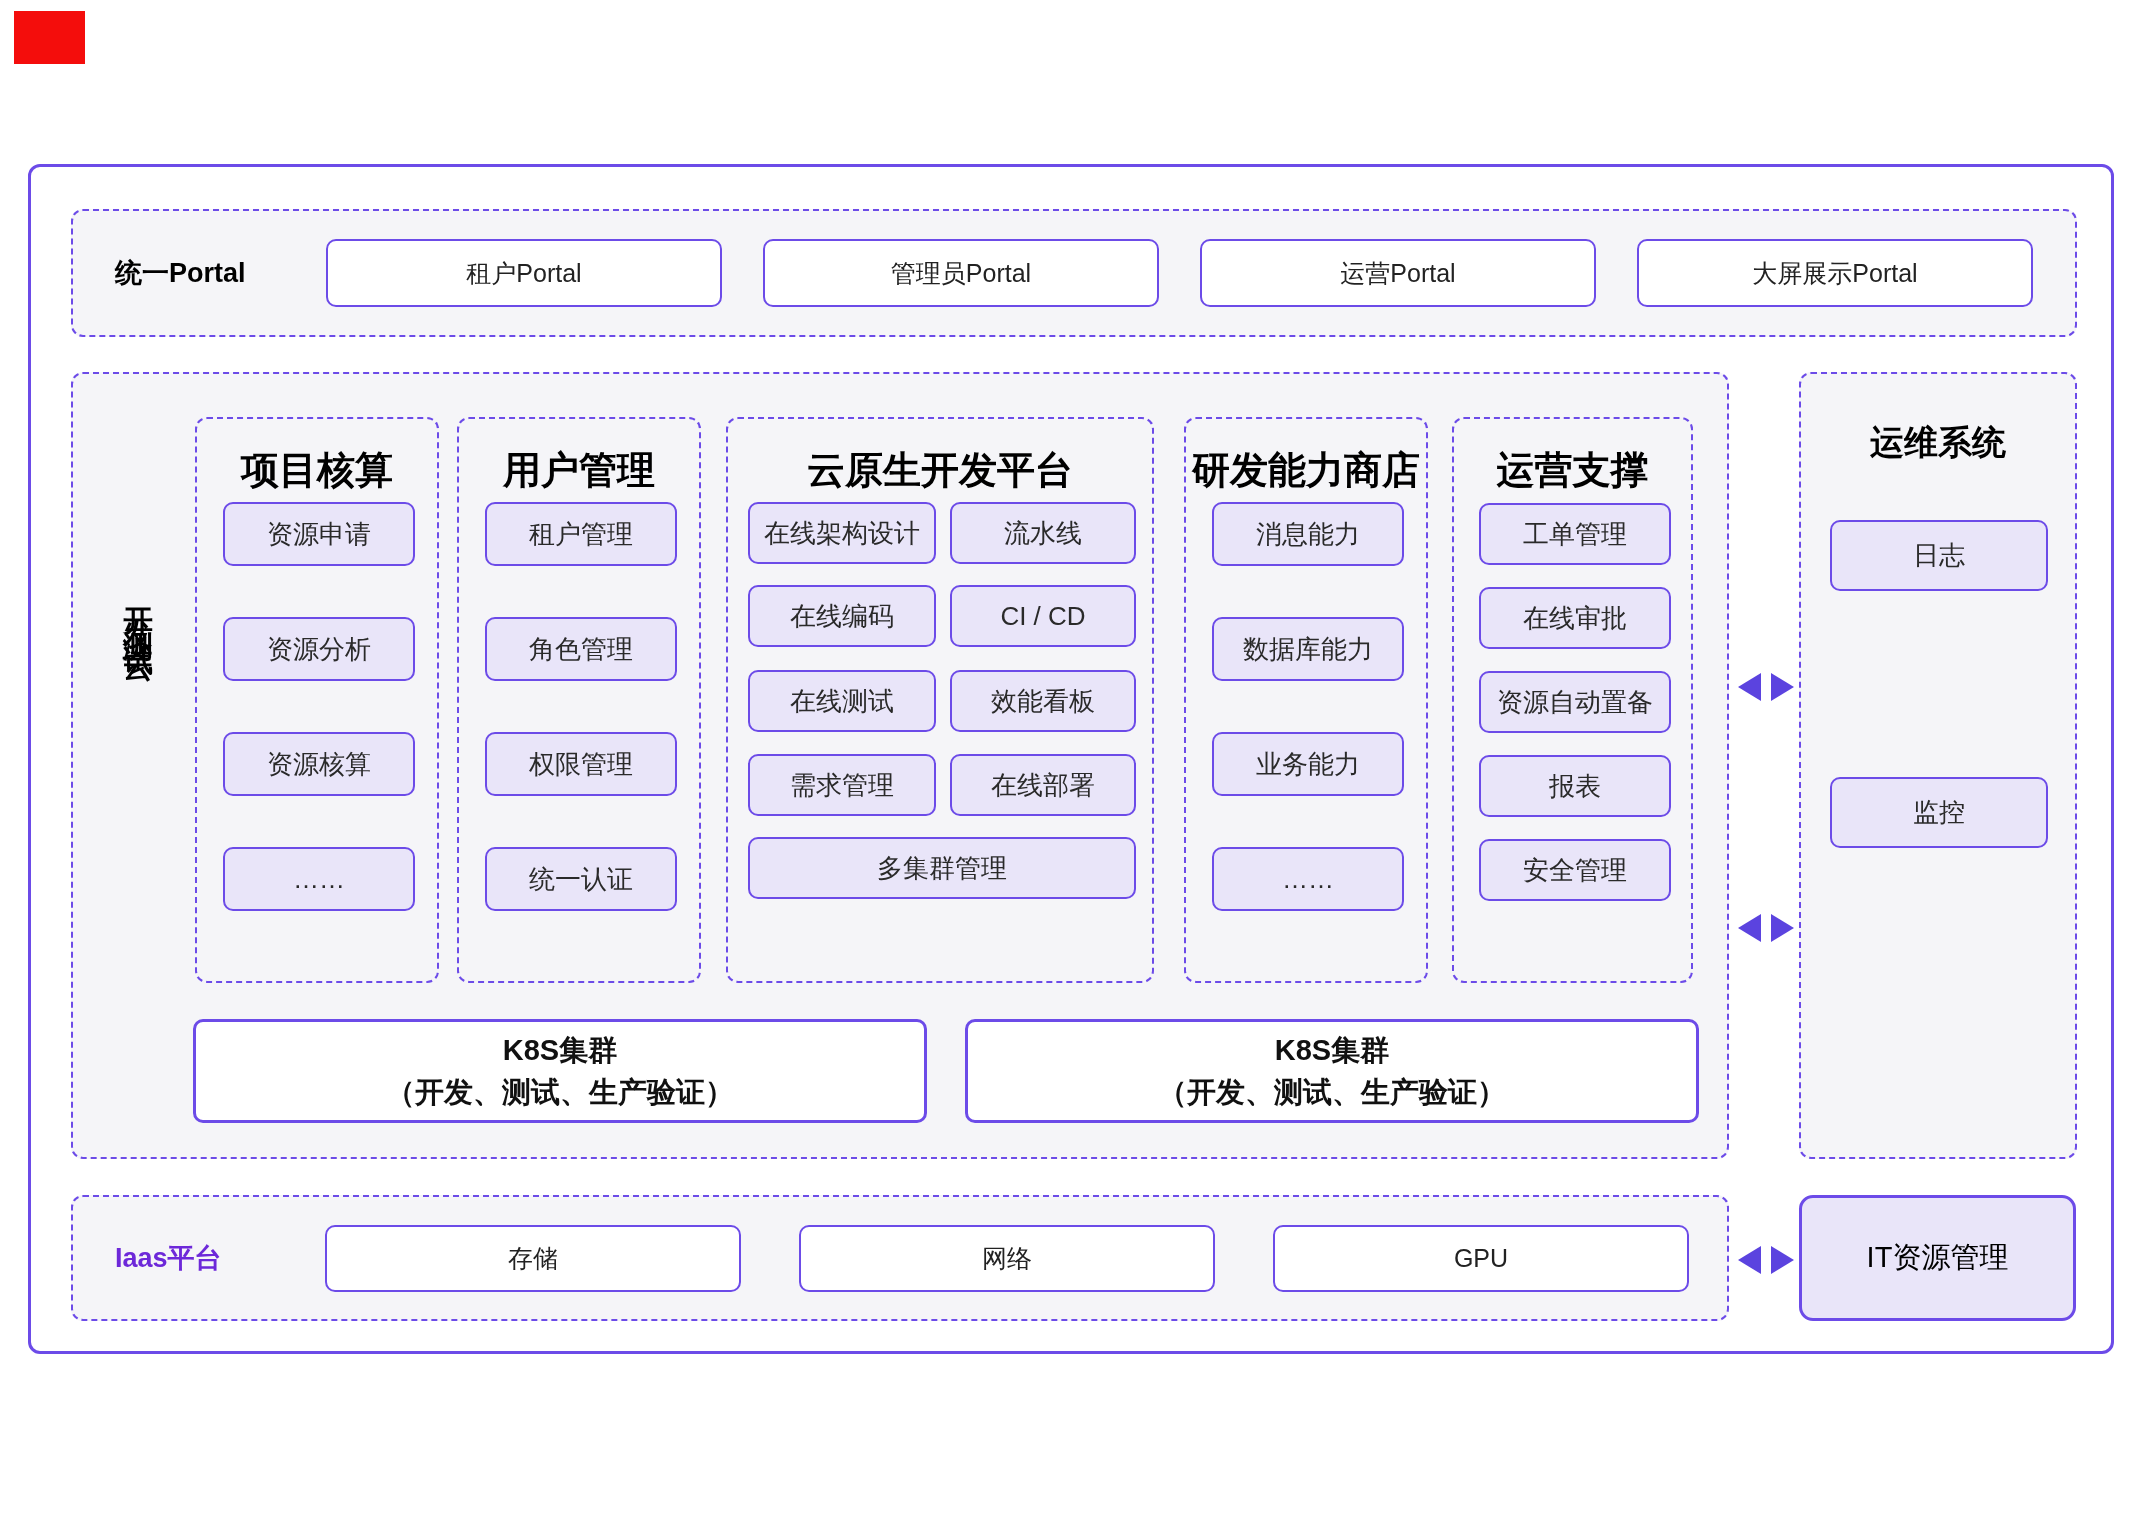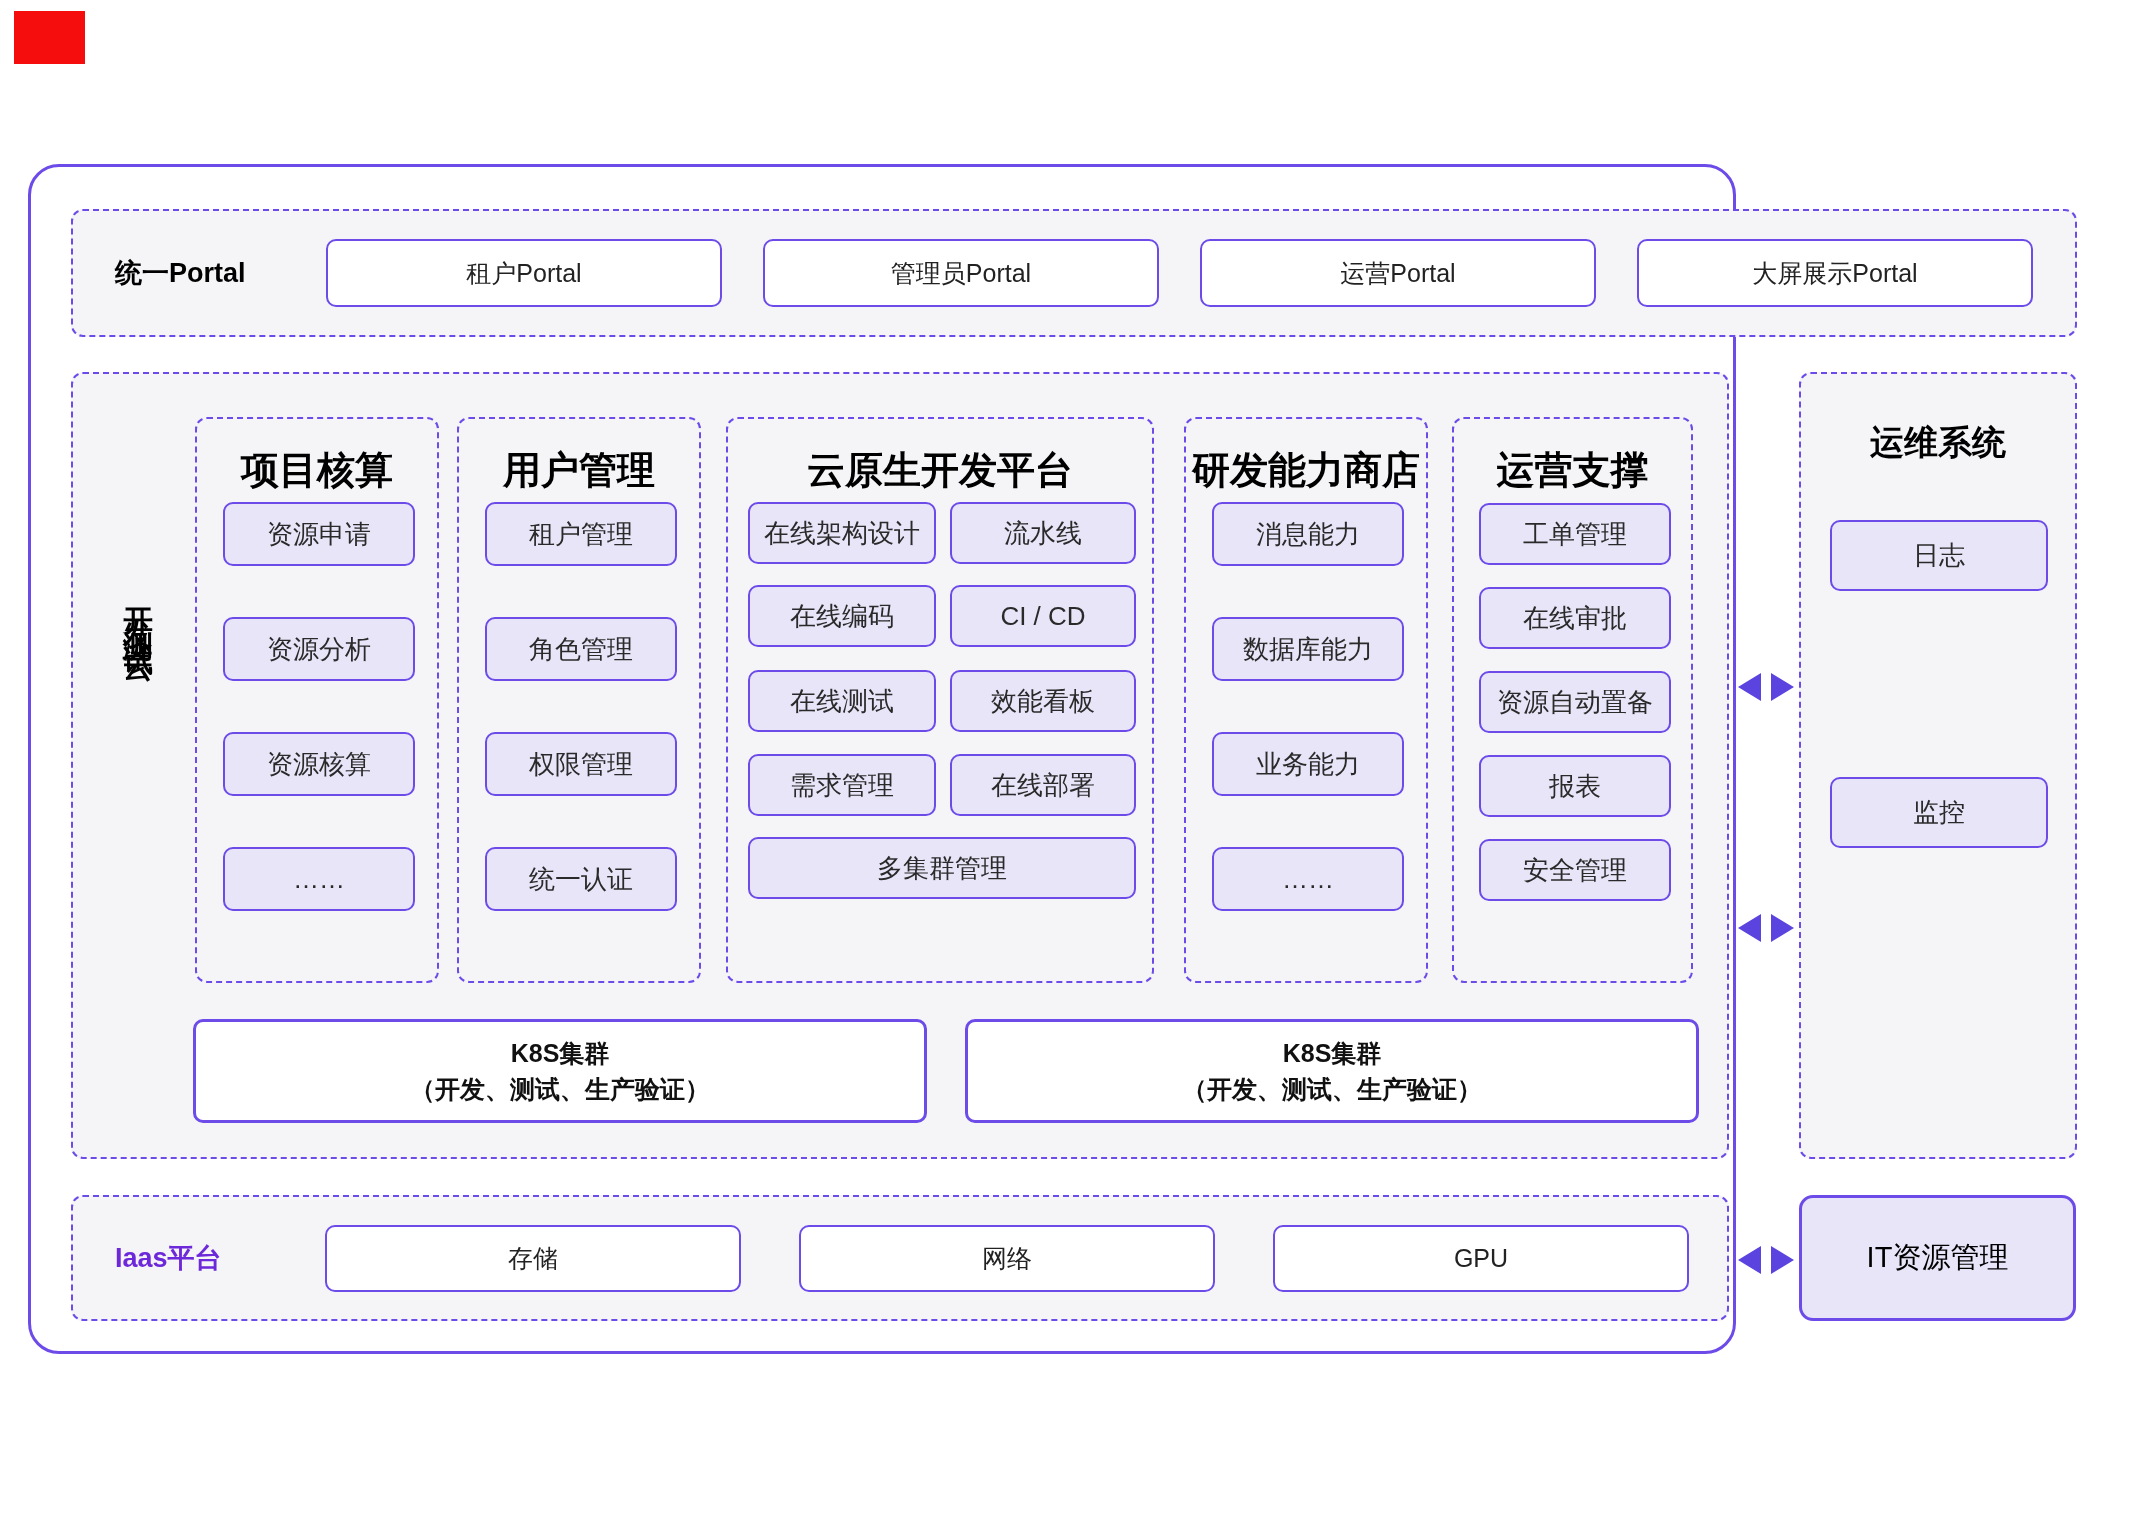--- a/index.html
+++ b/index.html
@@ -9,22 +9,22 @@
     --chip:#e9e5f9;
     --ink:#1a1a1a;
   }
   *{box-sizing:border-box;margin:0;padding:0;}
   html,body{background:#ffffff;}
   body{font-family:"Liberation Sans","DejaVu Sans",sans-serif;color:var(--ink);}
   .page{position:relative;width:2144px;height:1540px;background:#ffffff;overflow:hidden;}
 
   .red-marker{position:absolute;left:14px;top:11px;width:71px;height:53px;background:#f40d0c;}
 
-  .main{position:absolute;left:28px;top:164px;width:1708px;height:1190px;
-        border:3px solid var(--purple);border-radius:31px;background:#ffffff;}
+  .main{position:absolute;left:28px;top:164px;width:2086px;height:1190px;
+        border:3px solid var(--purple);border-radius:12px;background:#ffffff;}
 
   
   .dashedbox{border:2px dashed var(--purple);border-radius:12px;background:var(--panel);}
   .whitebox{background:#ffffff;border:2.5px solid var(--purple);border-radius:10px;
             display:flex;align-items:center;justify-content:center;font-size:25px;color:#222;}
   .chip{position:absolute;background:var(--chip);border:2.5px solid var(--purple);border-radius:10px;
         display:flex;align-items:center;justify-content:center;font-size:26px;color:#2a2a2a;}
 
   
   .portal{position:absolute;left:40px;top:42px;width:2006px;height:128px;
@@ -52,21 +52,21 @@
   .g-l{left:20px;width:188px;height:62px;}
   .g-r{left:222px;width:186px;height:62px;}
   .g-full{left:20px;width:388px;height:62px;font-family:Liberation Serif, serif;}
   .gr0{top:83px}.gr1{top:166px}.gr2{top:251px}.gr3{top:335px}.gr4{top:418px}
   
   .c5{left:25px;width:192px;height:62px;}
   .r5-0{top:84px}.r5-1{top:168px}.r5-2{top:252px}.r5-3{top:336px}.r5-4{top:420px}
 
   .k8s{position:absolute;top:645px;width:734px;height:104px;background:#fff;
        border:3px solid var(--purple);border-radius:10px;display:flex;flex-direction:column;
-       align-items:center;justify-content:center;font-weight:bold;font-size:25px;line-height:1.45;color:#111;}
+       align-items:center;justify-content:center;font-weight:bold;font-size:29px;line-height:1.45;color:#111;}
   .k8s1{left:120px;}
   .k8s2{left:892px;}
 
   
   .ops{position:absolute;left:1768px;top:205px;width:278px;height:787px;}
   .ops .opshead{position:absolute;top:46px;left:0;width:100%;text-align:center;
                 font-size:34px;font-weight:bold;color:#000;}
   .ops .chip{left:29px;width:218px;height:71px;}
   .ops-0{top:146px}.ops-1{top:403px}.ops-2{top:664px}
 

